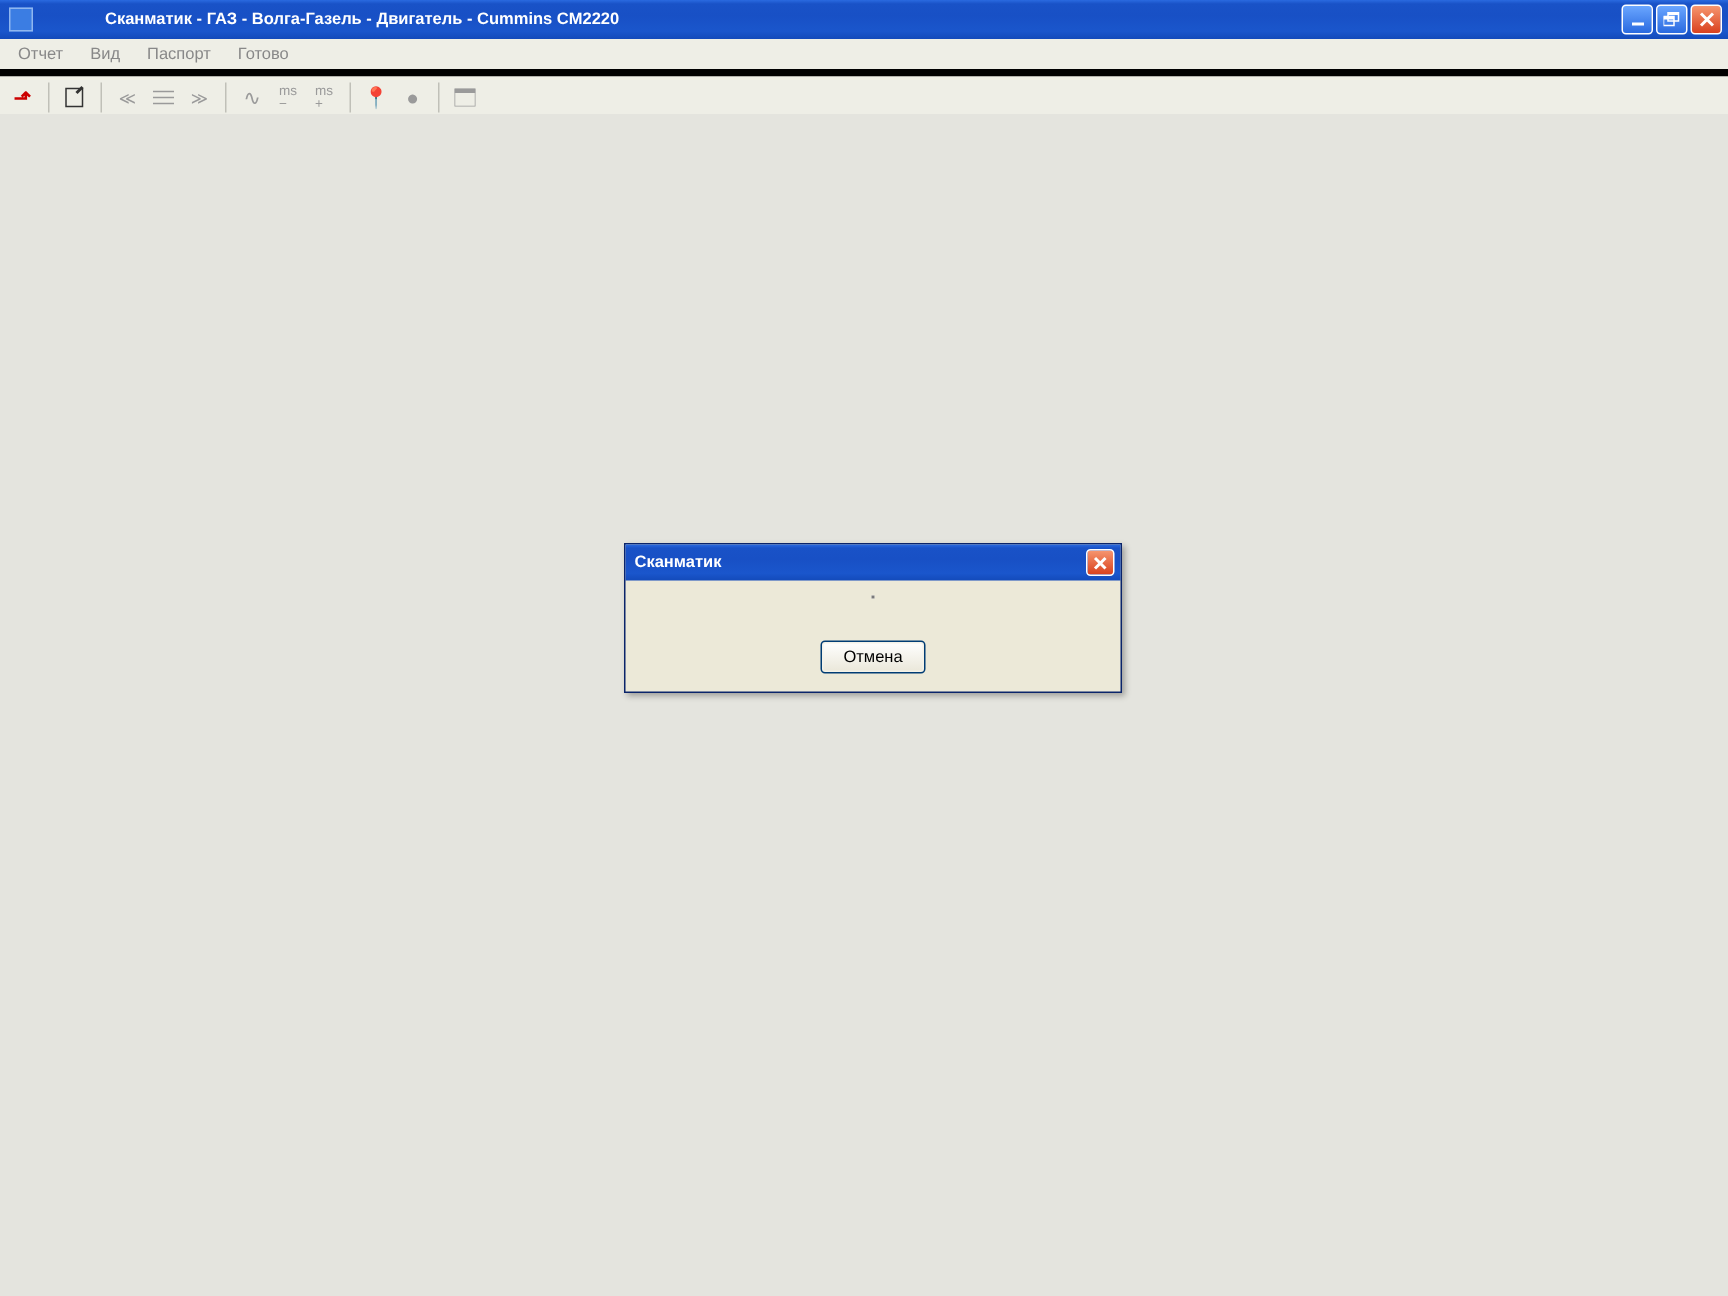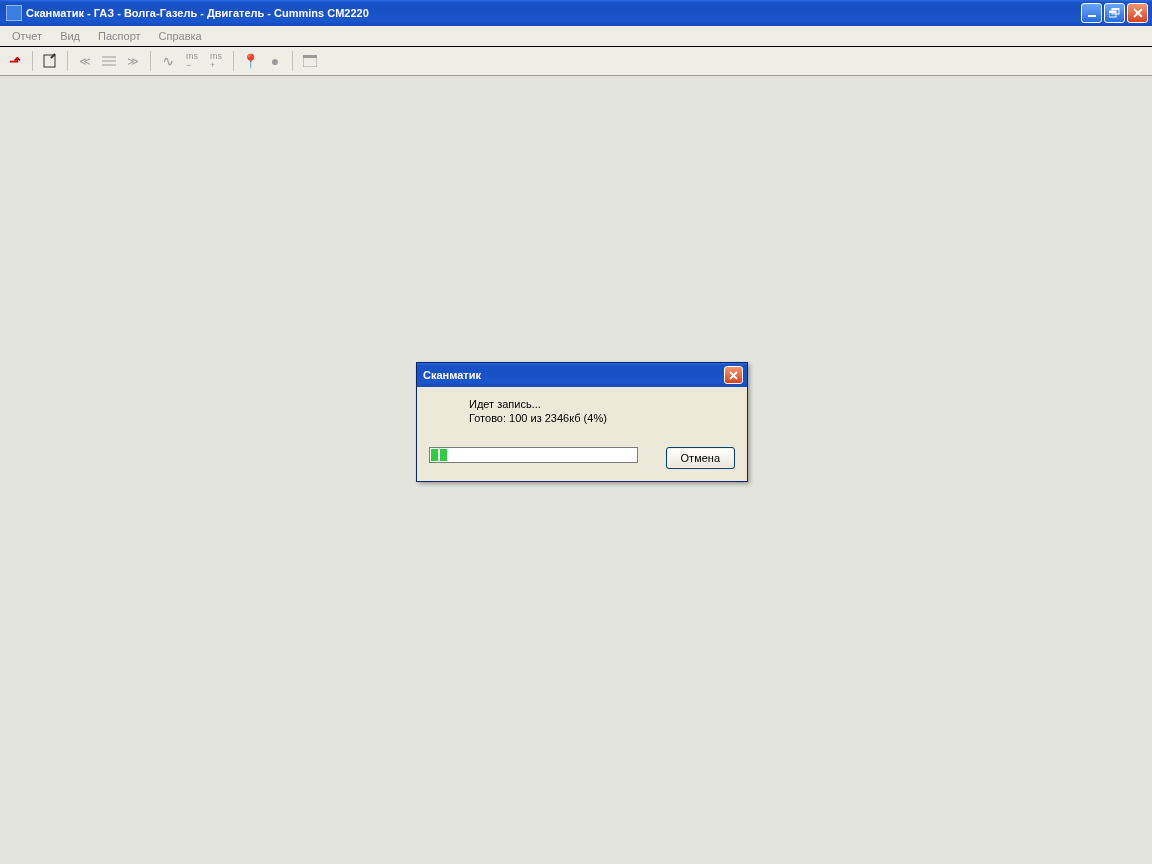--- a/index.html
+++ b/index.html
@@ -16,20 +16,21 @@
   
   .titlebar {
     height: 26px;
     background: linear-gradient(to bottom, #2a6ae0 0%, #1952c7 10%, #1850c5 40%, #1a56cc 80%, #134aba 100%);
     display: flex;
     align-items: center;
     color: #fff;
     font-weight: bold;
     padding-left: 6px;
     position: relative;
+    gap: 44px;
   }
   .titlebar .icon-box {
     width: 16px;
     height: 16px;
     margin-right: 4px;
     background: #3b7de3;
     border: 1px solid #8fb6ef;
     box-sizing: border-box;
   }
   .titlebar .title-text {
@@ -57,21 +58,21 @@
   }
   .winbtn.red {
     background: linear-gradient(to bottom, #f6966f, #d9411e);
   }
   .winbtn svg { display:block; }
 
   
   .menubar {
     height: 20px;
     background: #eeeee6;
-    border-bottom: 1px solid #000000;
+    border-bottom: 5px solid #000000;
     display: flex;
     align-items: center;
     padding-left: 4px;
     gap: 2px;
   }
   .menuitem {
     padding: 2px 8px;
     color: #888;
   }
 
@@ -188,22 +189,23 @@
   .dlg-body {
     padding: 10px 12px 12px 12px;
   }
   .dlg-text {
     padding-left: 40px;
     line-height: 14px;
     margin-bottom: 22px;
   }
   .dlg-bottom {
     display: flex;
-    align-items: flex-start;
+    align-items: center;
     gap: 28px;
+    flex-direction: column;
   }
   .progressbar {
     flex: 1;
     height: 16px;
     border: 1px solid #7a7a7a;
     background: #fff;
     box-sizing: border-box;
     position: relative;
   }
   .progressbar .chunks {
@@ -255,21 +257,21 @@
         <line x1="9" y1="1" x2="1" y2="9" stroke="#fff" stroke-width="2"></line>
       </svg>
     </div>
   </div>
 </div>
 
 <div class="menubar">
   <div class="menuitem">Отчет</div>
   <div class="menuitem">Вид</div>
   <div class="menuitem">Паспорт</div>
-  <div class="menuitem">Справка</div>
+  <div class="menuitem">Готово</div>
 </div>
 
 <div class="toolbar">
   <div class="tbtn">
       <span class="upred">⬏</span>
     </div>
   <div class="tsep"></div>
   <div class="tbtn">
     <svg width="16" height="16">
         <rect x="2" y="2" width="11" height="12" fill="none" stroke="#333"></rect>
@@ -349,24 +351,20 @@
   <div class="dlg-title">
     <span>Сканматик</span>
     <div class="dlg-close">
       <svg width="9" height="9">
         <line x1="1" y1="1" x2="8" y2="8" stroke="#fff" stroke-width="2"></line>
         <line x1="8" y1="1" x2="1" y2="8" stroke="#fff" stroke-width="2"></line>
       </svg>
     </div>
   </div>
   <div class="dlg-body">
-    <div class="dlg-text">
-      <div>Идет запись...</div>
-      <div>Готово: 100 из 2346кб (4%)</div>
-    </div>
     <div class="dlg-bottom">
       <div class="progressbar">
         <div class="chunks" id="progress-chunks">
             <div class="chunk"></div>
             <div class="chunk"></div>
           </div>
       </div>
       <button class="xp-btn">Отмена</button>
     </div>
   </div>

